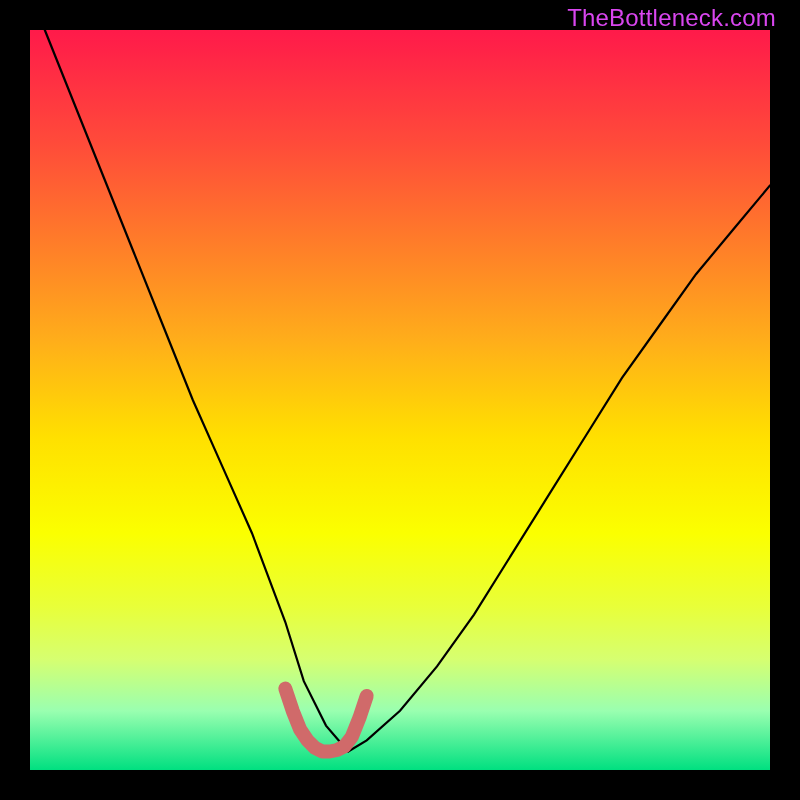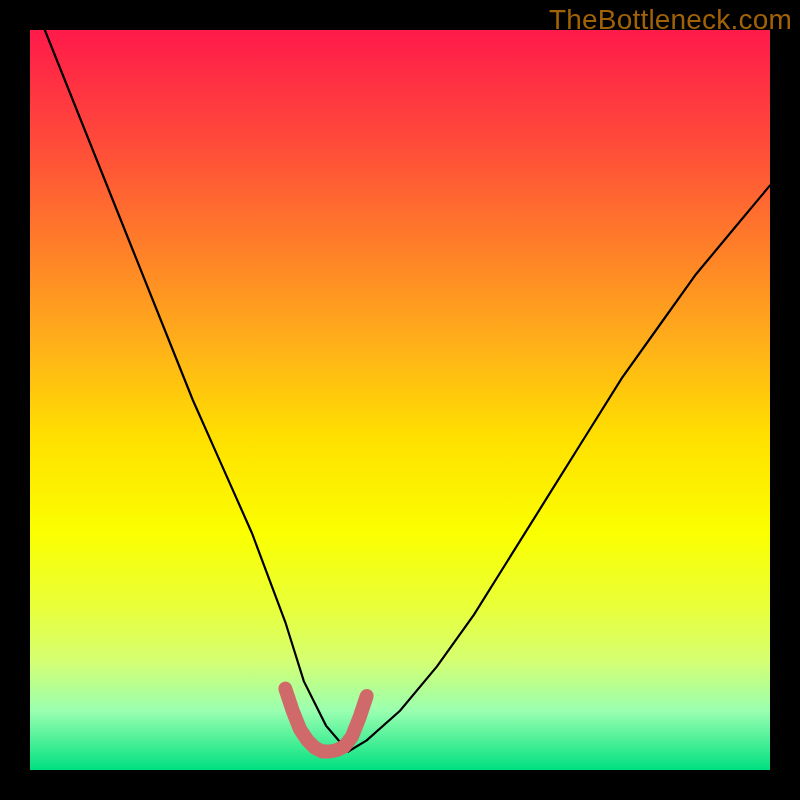--- a/index.html
+++ b/index.html
@@ -24,24 +24,24 @@
       #ffe000 55%,
       #fbff00 68%,
       #e8ff3a 78%,
       #d6ff70 85%,
       #9affb0 92%,
       #00e080 100%);
   }
   .watermark {
     position: absolute;
     top: 4px;
-    right: 8px;
+    right: 24px;
     font-family: Arial, Helvetica, sans-serif;
-    font-size: 28px;
-    color: #a16207;
+    font-size: 24px;
+    color: #d946ef;
     font-weight: 500;
     letter-spacing: 0.2px;
   }
   svg.curves {
     position: absolute;
     left: 0; top: 0;
     width: 740px; height: 740px;
     overflow: visible;
   }
 </style>

